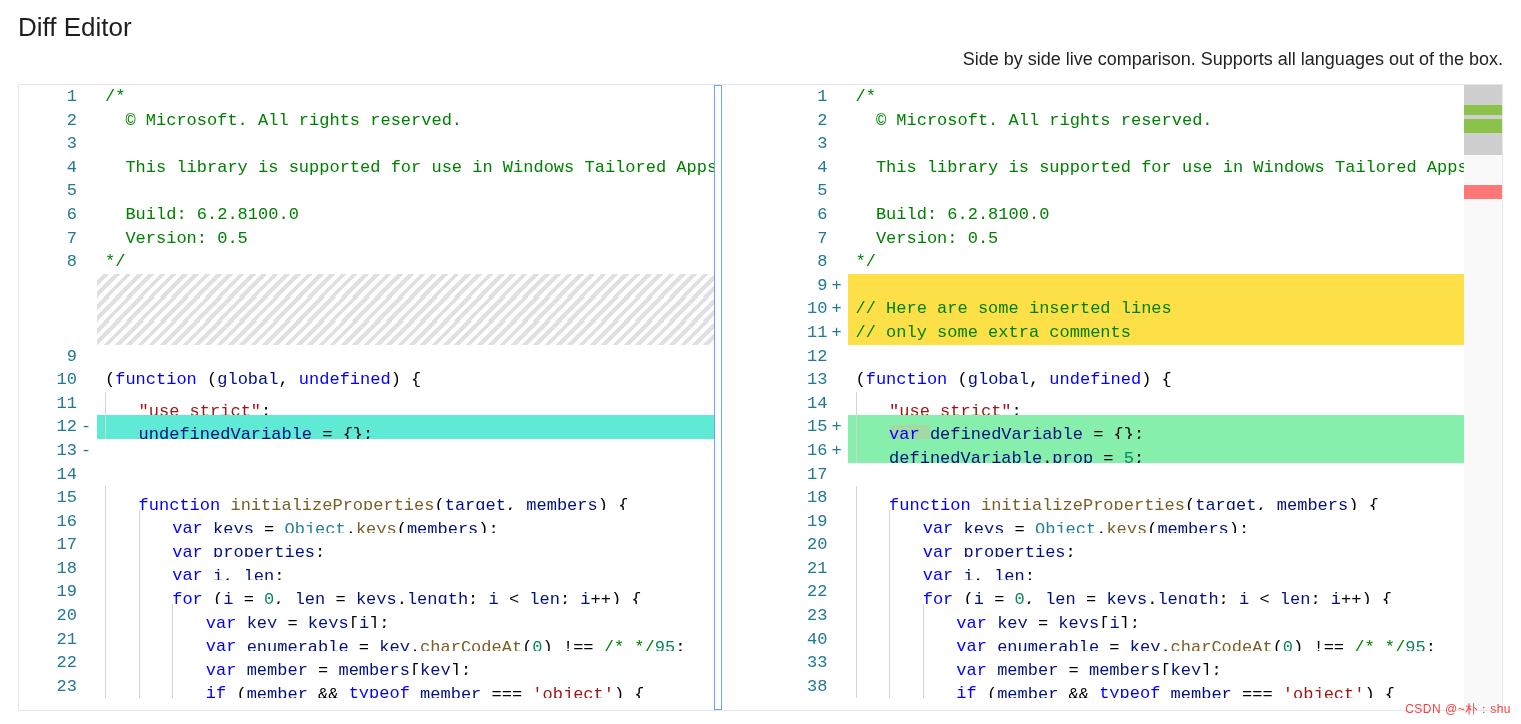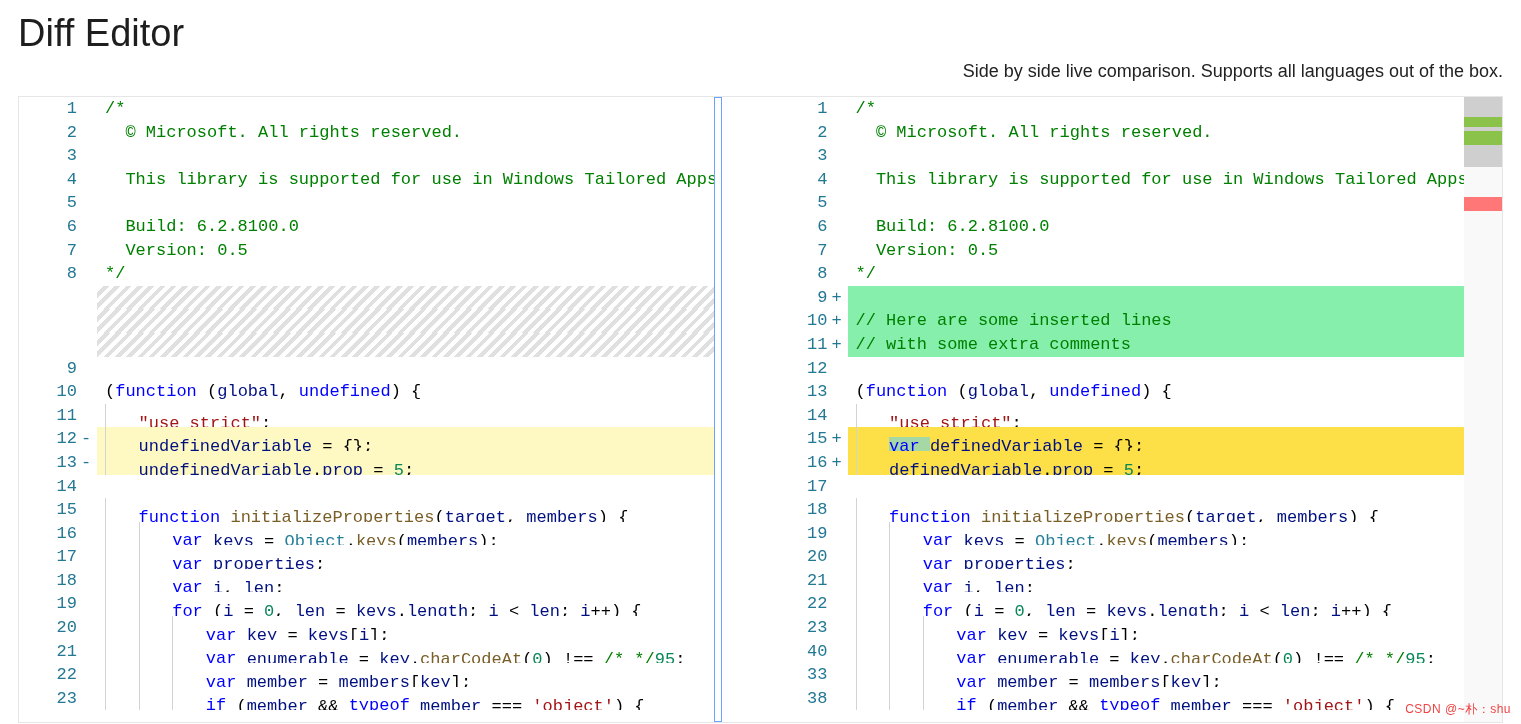--- a/index.html
+++ b/index.html
@@ -1,34 +1,34 @@
 <!DOCTYPE html>
 <html><head>
 <meta charset="utf-8">
 <style>
   * { margin: 0; padding: 0; box-sizing: border-box; }
   body { font-family: "Segoe UI", Arial, sans-serif; background: #fff; color: #1e1e1e; }
   .page { padding: 12px 18px; }
-  .title { font-size: 38px; font-weight: 400; margin-bottom: 6px; }
+  .title { font-size: 26px; font-weight: 400; margin-bottom: 6px; }
   .subtitle { font-size: 18px; color: #222; margin-bottom: 14px; text-align: right; }
 
   .diff { display: flex; border: 1px solid #e6e6e6; height: 627px; position: relative; font-family: Consolas, "Courier New", monospace; font-size: 17px; line-height: 23.6px; }
   .pane { flex: 1 1 0; min-width: 0; overflow: hidden; position: relative; }
   .pane .lines { position: relative; }
   .row { display: flex; align-items: stretch; height: 23.6px; }
   .gutter { width: 78px; flex: none; text-align: right; color: #237893; padding-right: 20px; font-size: 17px; position: relative; user-select: none; }
   .gutter .num { display: inline-block; }
   .sign { position: absolute; right: 4px; top: 0; width: 14px; text-align: center; color: #237893; }
   .code { flex: 1 1 auto; white-space: pre; padding-left: 8px; overflow: hidden; }
   .code .guide { border-left: 1px solid #d3d3d3; display: inline-block; height: 23.6px; margin-right: 2px; }
 
-  .row.removed .code { background: #fef9c3; }
+  .row.removed .code { background: #5eead4; }
   .row.removed .gutter { background: #fff; }
-  .row.added .code { background: #86efac; }
-  .row.added .code.light { background: #fde047; text-decoration: underline; }
+  .row.added .code { background: #fde047; }
+  .row.added .code.light { background: #86efac; text-decoration: underline; }
   .row.added .code .highlight { background: #a6d8a6; }
 
   .row.filler .code.hatched {
     background: repeating-linear-gradient( -45deg, #fff, #fff 4px, #e0e0e0 4px, #e0e0e0 8px );
   }
 
   
   .tk-comment { color: #008000; }
   .tk-kw { color: #0000ff; margin-top: 21px; }
   .tk-fn { color: #795e26; }
@@ -115,21 +115,20 @@
           <div class="row">
             <div class="gutter"><span class="num">11</span></div>
             <div class="code"><span class="guide"></span>   <span class="tk-str">"use strict"</span><span class="tk-punct">;</span></div>
           </div>
           <div class="row removed">
             <div class="gutter"><span class="num">12</span><span class="sign">-</span></div>
             <div class="code"><span class="guide"></span>   <span class="tk-var">undefinedVariable</span><span class="tk-punct"> = {};</span></div>
           </div>
           <div class="row removed">
             <div class="gutter"><span class="num">13</span><span class="sign">-</span></div>
-            <div class="code"><span class="guide"></span>   <span class="tk-var">undefinedVariable</span><span class="tk-punct">.</span><span class="tk-var">prop</span><span class="tk-punct"> = </span><span class="tk-num">5</span><span class="tk-punct">;</span></div>
           </div>
           <div class="row">
             <div class="gutter"><span class="num">14</span></div>
             <div class="code"></div>
           </div>
           <div class="row">
             <div class="gutter"><span class="num">15</span></div>
             <div class="code"><span class="guide"></span>   <span class="tk-kw">function</span><span class="tk-punct"> </span><span class="tk-fn">initializeProperties</span><span class="tk-punct">(</span><span class="tk-var">target</span><span class="tk-punct">, </span><span class="tk-var">members</span><span class="tk-punct">) {</span></div>
           </div>
           <div class="row">
@@ -209,21 +208,21 @@
           <div class="row added">
             <div class="gutter"><span class="num">9</span><span class="sign">+</span></div>
             <div class="code"><span class="tk-comment"></span></div>
           </div>
           <div class="row added">
             <div class="gutter"><span class="num">10</span><span class="sign">+</span></div>
             <div class="code"><span class="tk-comment">// Here are some inserted lines</span></div>
           </div>
           <div class="row added">
             <div class="gutter"><span class="num">11</span><span class="sign">+</span></div>
-            <div class="code"><span class="tk-comment">// with some extra comments</span></div>
+            <div class="code"><span class="tk-comment">// only some extra comments</span></div>
           </div>
           <div class="row">
             <div class="gutter"><span class="num">12</span></div>
             <div class="code"></div>
           </div>
           <div class="row">
             <div class="gutter"><span class="num">13</span></div>
             <div class="code"><span class="tk-punct">(</span><span class="tk-kw">function</span><span class="tk-punct"> (</span><span class="tk-var">global</span><span class="tk-punct">, </span><span class="tk-kw">undefined</span><span class="tk-punct">) {</span></div>
           </div>
           <div class="row">

